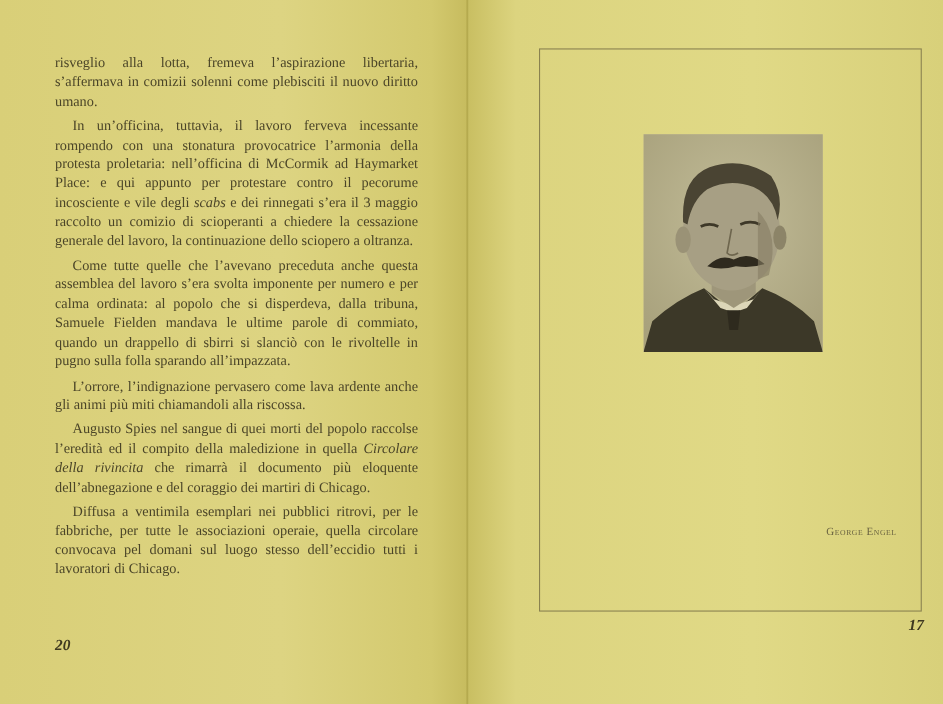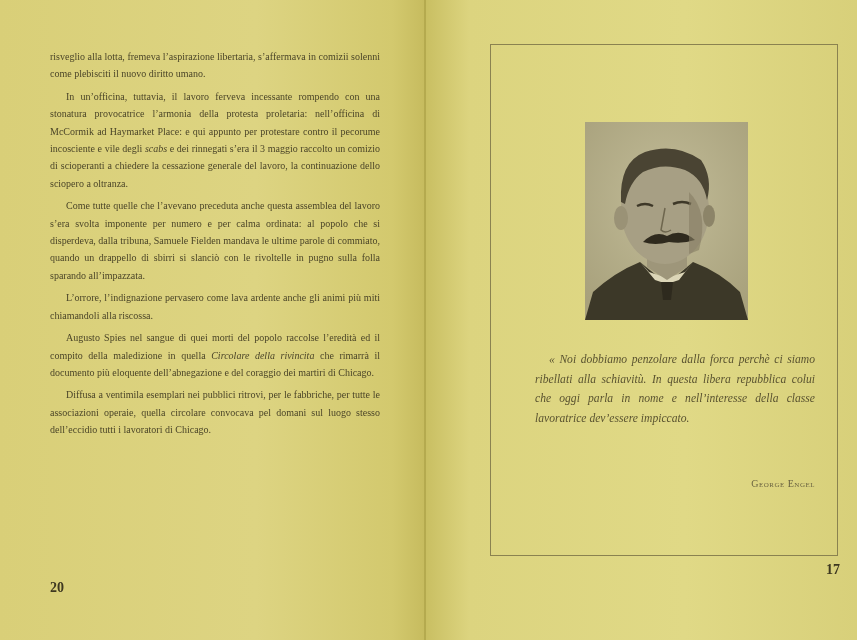--- a/index.html
+++ b/index.html
@@ -1,25 +1,25 @@
 <!DOCTYPE html>
 <html><head>
 <meta charset="utf-8">
 <style>
   html,body{margin:0;padding:0;}
   body{width:857px;height:640px;overflow:hidden;background:#d8d17a;position:relative;font-family:"DejaVu Serif","Liberation Serif",serif;color:#4a4526;}
   .page{position:absolute;top:0;height:640px;}
   .page-left{left:0;width:426px;background:linear-gradient(90deg,#d9cf78 0%,#ddd482 60%,#d3c96e 92%,#c6bb5e 100%);}
   .page-right{left:426px;width:431px;background:linear-gradient(90deg,#c9bf62 0%,#dcd47f 10%,#e0d986 60%,#d8d07a 100%);}
   .gutter{position:absolute;left:424px;top:0;width:2px;height:640px;background:#a89e45;opacity:.6;}
-  .text-block{position:absolute;left:50px;top:48px;width:330px;font-family:"Liberation Serif",serif;font-size:10px;line-height:17.4px;color:#4b4528;text-align:justify;}
+  .text-block{position:absolute;left:50px;top:48px;width:330px;font-family:"Liberation Serif",serif;font-size:13px;line-height:17.4px;color:#4b4528;text-align:justify;}
   .text-block p{margin:0 0 5px 0;text-indent:16px;}
   .text-block p.first{text-indent:0;}
   .text-block em{}
-  .page-num{position:absolute;font-family:"Liberation Serif",serif;font-weight:bold;font-size:14px;color:#3e3820;text-align:right;}
+  .page-num{position:absolute;font-family:"Liberation Serif",serif;font-style:italic;font-weight:bold;font-size:14px;color:#3e3820;text-align:right;}
   .frame{position:absolute;left:490px;top:44px;width:348px;height:512px;border:1px solid #8a8250;box-sizing:border-box;}
   .portrait{position:absolute;left:585px;top:122px;width:163px;height:198px;background:#b7b08a;overflow:hidden;}
   .caption{position:absolute;left:535px;top:350px;width:280px;font-family:"Liberation Serif",serif;font-style:italic;font-size:11.6px;line-height:19.5px;color:#5a5330;text-align:justify;}
   .caption p{margin:0;text-indent:14px;}
   .signature{position:absolute;right:42px;top:478px;font-family:"Liberation Serif",serif;font-size:10px;letter-spacing:.5px;font-variant:small-caps;color:#6a6340;}
 </style>
 </head>
 <body>
 
 <div class="page page-left">
@@ -70,17 +70,16 @@
 
     <path d="M80 86 L76 108 Q80 112 86 108" stroke="#6e664e" stroke-width="1.5" fill="none"></path>
 
     <path d="M58 120 Q70 108 82 114 Q96 106 110 118 Q98 122 84 120 Q70 124 58 120 Z" fill="#2f2a1e"></path>
 
     <path d="M104 70 Q124 90 114 128 L104 132 Z" fill="#857d62" opacity=".6"></path>
   </svg>
 </div>
 
 <div class="caption">
-  <p>« Noi dobbiamo penzolare dalla forca perchè ci siamo ribellati alla schiavitù. In questa libera repubblica colui che oggi parla in nome e nell’interesse della classe lavoratrice dev’essere impiccato.</p>
 </div>
 <div class="signature">George Engel</div>
 
 <div class="page-num" style="left:826px;top:562px;">17</div>
 
 </body></html>

